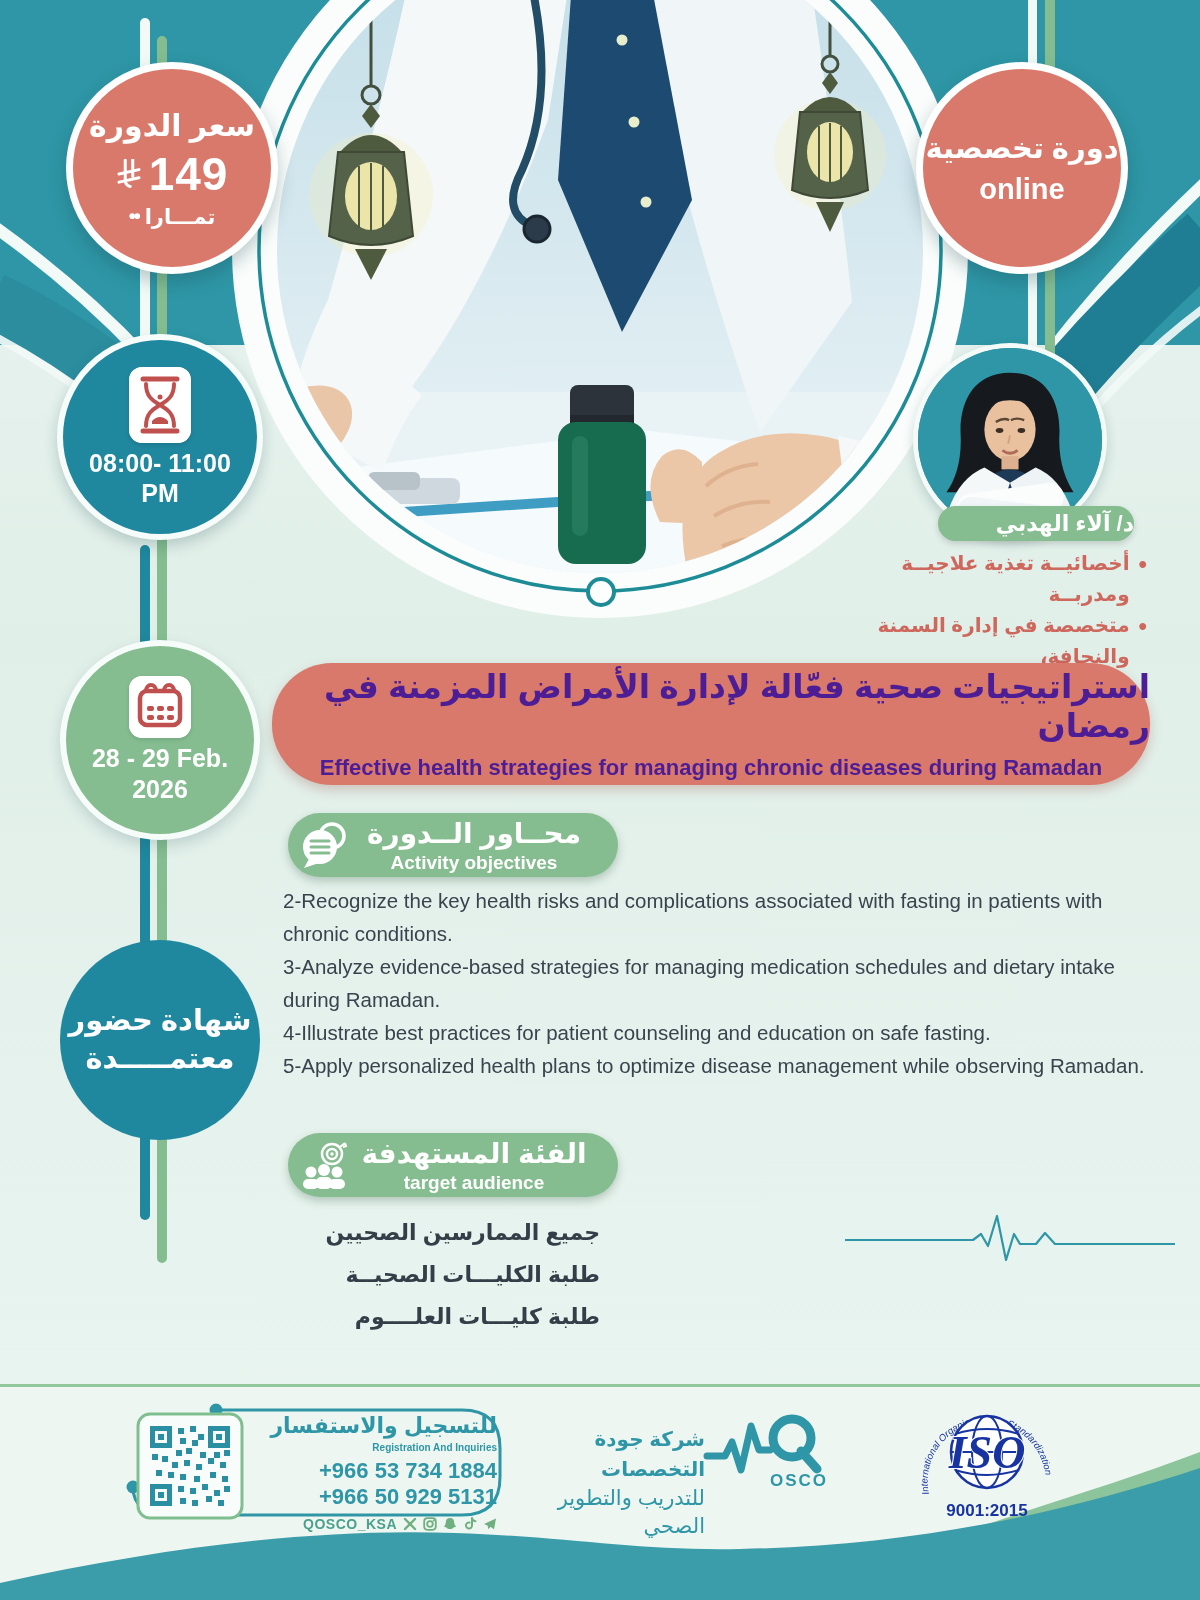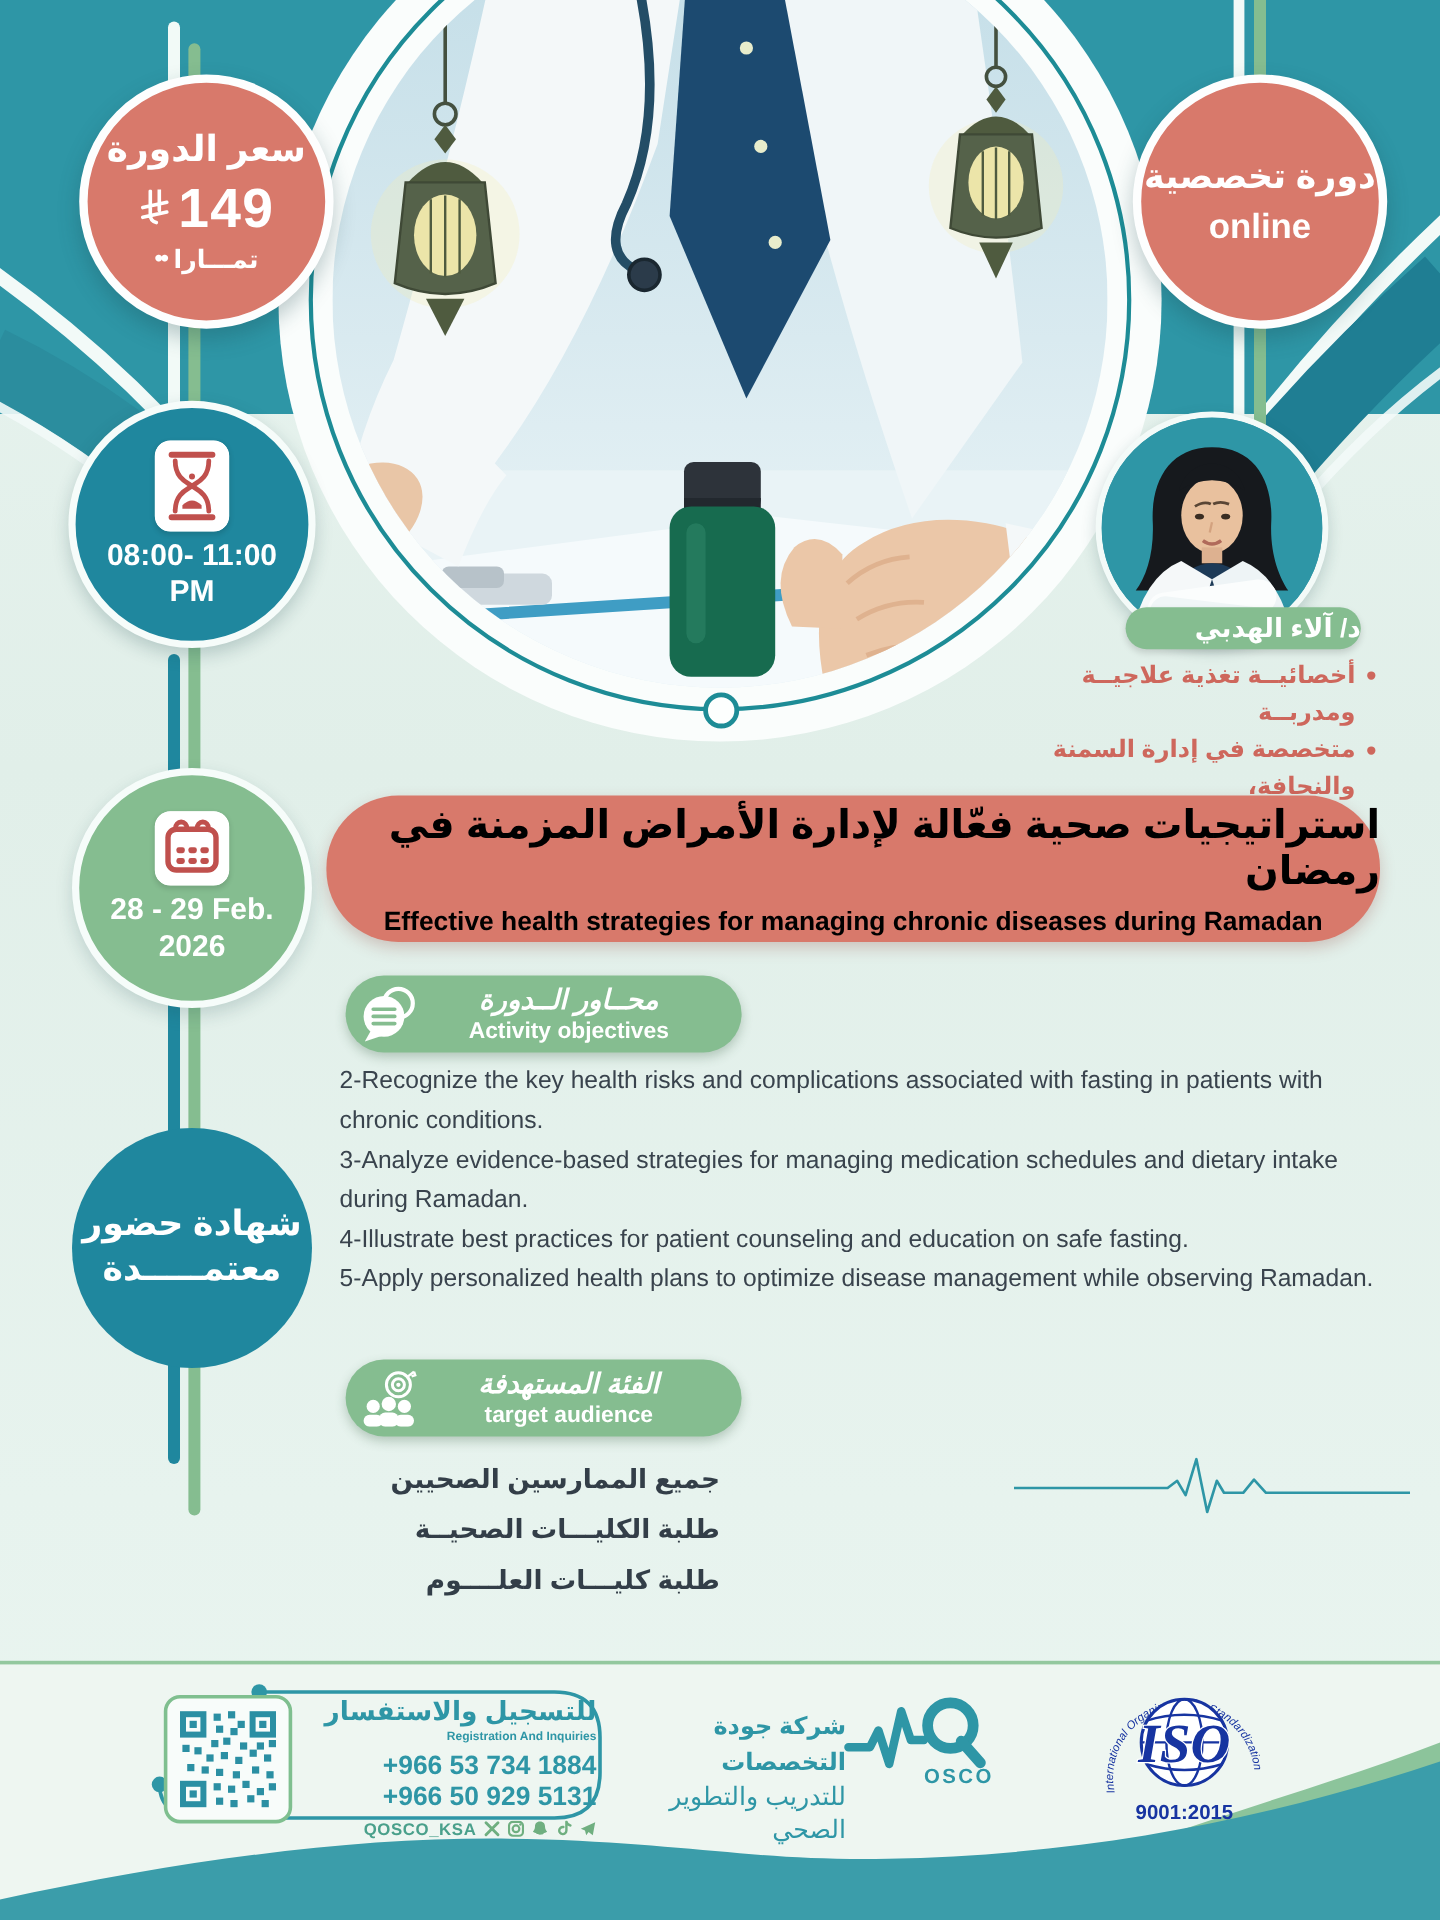--- a/index.html
+++ b/index.html
@@ -22,21 +22,21 @@
   
   .circle{border-radius:50%;display:flex;flex-direction:column;align-items:center;justify-content:center;
     text-align:center;color:#fff;box-sizing:border-box;}
   .coral{background:#D8796B;border:7px solid #fdfefe;box-shadow:0 8px 18px rgba(25,70,75,.28);}
   .price-circle{left:66px;top:62px;width:212px;height:212px;gap:4px;}
   .price-title{font-size:30px;font-weight:bold;}
   .price-row{display:flex;align-items:center;gap:7px;direction:ltr;}
   .price-amount{font-size:46px;font-weight:bold;letter-spacing:1px;}
   .tamara-row{display:flex;align-items:center;gap:6px;font-size:21px;font-weight:bold;}
   .tamara-dots{letter-spacing:-2px;font-size:20px;}
-  .online-circle{left:944px;top:62px;width:212px;height:212px;gap:8px;}
+  .online-circle{left:916px;top:62px;width:212px;height:212px;gap:8px;}
   .online-ar{font-size:29px;font-weight:bold;}
   .online-en{font-size:29px;font-weight:bold;}
   
   .time-circle{left:57px;top:334px;width:206px;height:206px;background:#1F879E;border:6px solid #f6fcfa;
     box-shadow:0 6px 14px rgba(25,70,75,.22);gap:6px;}
   .time-text{font-size:25px;font-weight:bold;line-height:1.12;}
   .date-circle{left:60px;top:640px;width:200px;height:200px;background:#85BD90;border:6px solid #f6fcfa;
     box-shadow:0 6px 14px rgba(25,70,75,.18);gap:6px;}
   .date-text{font-size:25px;font-weight:bold;line-height:1.15;}
   .cert-circle{left:60px;top:940px;width:200px;height:200px;background:#1F879E;}
@@ -48,30 +48,30 @@
   .name-pill{left:938px;top:506px;width:196px;height:35px;background:#85BD90;border-radius:18px;
     display:flex;align-items:center;justify-content:flex-start;color:#fff;font-size:22px;font-weight:bold;
     box-shadow:0 3px 6px rgba(0,0,0,.15);direction:rtl;}
   .inst-bullets{left:815px;top:548px;width:332px;direction:rtl;text-align:right;color:#CE675C;
     font-size:20px;font-weight:bold;line-height:31px;}
   .b-row{display:flex;gap:9px;align-items:flex-start;}
   .b-dot{font-size:24px;line-height:31px;}
   .b-dot.hiddot{visibility:hidden;}
   
   .title-band{left:272px;top:663px;width:878px;height:122px;background:#D8796B;border-radius:60px;
-    display:flex;flex-direction:column;align-items:center;justify-content:center;gap:10px;color:#000000;
+    display:flex;flex-direction:column;align-items:center;justify-content:center;gap:10px;color:#4c1d95;
     box-shadow:0 5px 12px rgba(140,60,50,.25);}
   .title-ar{font-size:33px;font-weight:bold;direction:rtl;}
   .title-en{font-size:22px;font-weight:bold;}
   
   .sec-pill{width:330px;height:64px;background:#85BD90;border-radius:32px;display:flex;align-items:center;
     color:#fff;box-shadow:0 4px 9px rgba(60,100,70,.3);}
   .sec-pill .icon-wrap{margin-left:12px;}
   .sec-txt{flex:1;text-align:center;display:flex;flex-direction:column;gap:2px;padding-right:18px;}
-  .sec-ar{font-size:23px;font-weight:bold;direction:rtl;font-style:italic;}
+  .sec-ar{font-size:28px;font-weight:bold;direction:rtl;}
   .sec-en{font-size:19px;font-weight:bold;}
   .obj-pill{left:288px;top:813px;}
   .aud-pill{left:288px;top:1133px;}
   
   .obj-list{left:283px;top:884px;width:880px;color:#39434D;font-size:20.5px;line-height:33px;}
   .obj-item{margin:0 0 0 0;}
   
   .aud-list{left:300px;top:1212px;width:300px;direction:rtl;text-align:right;color:#333E48;
     font-size:22px;font-weight:bold;line-height:42px;}
   

